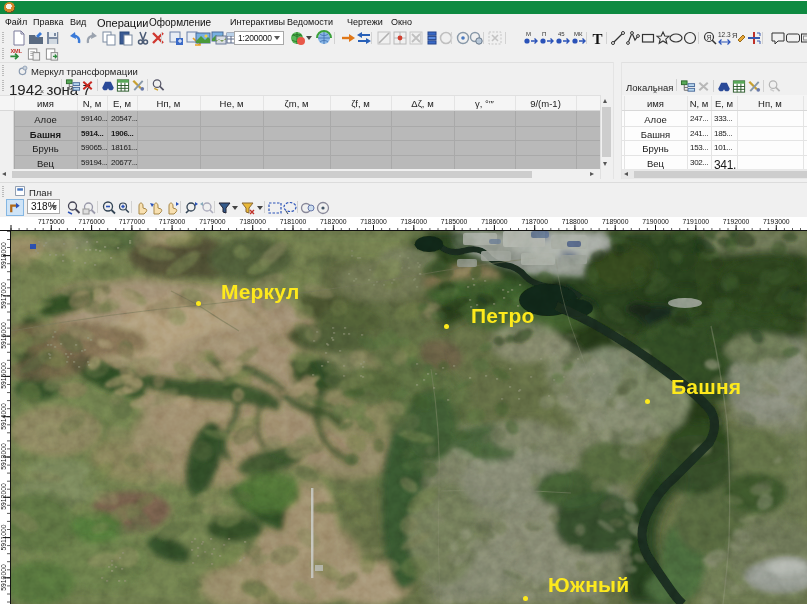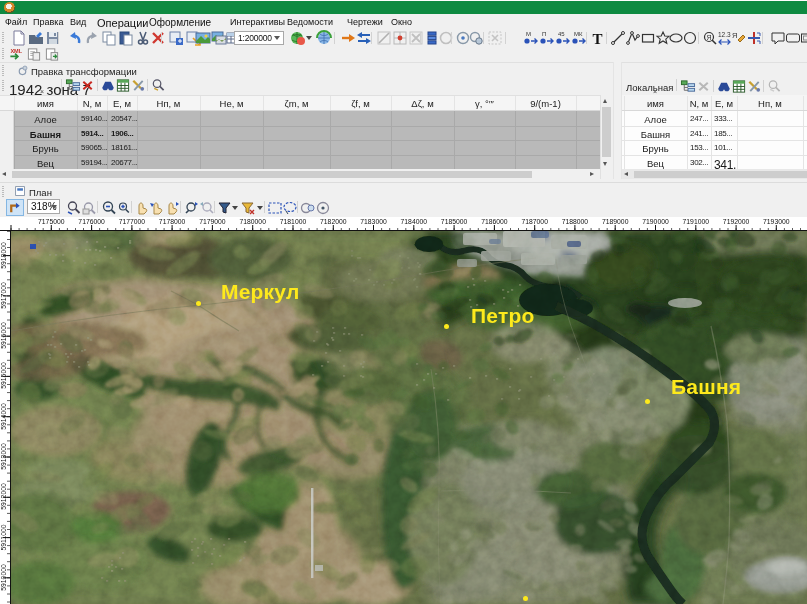--- a/index.html
+++ b/index.html
@@ -247,21 +247,21 @@
       <rect x="2" y="2" width="9" height="11" fill="#fff" stroke="#8a8a8a"></rect>
       <rect x="7" y="6" width="7" height="8" fill="#eee" stroke="#8a8a8a"></rect>
       <path d="M9 10h4m-2-2 2 2-2 2" stroke="#2a8a3a" stroke-width="1.2" fill="none"></path>
     </svg>
 <div class="a" style="left:0;top:62px;width:807px;height:1px;background:#e0e0e0"></div>
 <div class="grip" style="left:2px;top:65px"></div>
 <svg class="a" style="left:16px;top:64px" width="13" height="13" viewBox="0 0 16 16">
       <circle cx="8" cy="9" r="4" fill="none" stroke="#8a9ab0" stroke-width="1.5"></circle>
       <circle cx="11" cy="5" r="2.5" fill="#c8d2dc" stroke="#8a9ab0"></circle>
     </svg>
-<div class="a" style="left:31px;top:66px;font-size:9.5px;color:#222">Правка трансформации</div>
+<div class="a" style="left:31px;top:66px;font-size:9.5px;color:#222">Меркул трансформации</div>
 <div class="grip" style="left:2px;top:80px"></div>
 <div class="a" style="left:9px;top:81px;font-size:15px;color:#222">1942 зона 7</div>
 <div class="sep" style="left:61px;top:79px"></div>
 <svg class="a" style="left:65px;top:78px" width="16" height="15" viewBox="0 0 16 16">
       <rect x="1" y="2" width="6" height="4" fill="#58a858" stroke="#2a6a2a"></rect>
       <rect x="8" y="5" width="7" height="3" fill="#b8d8f0" stroke="#4a6a9a"></rect>
       <rect x="8" y="10" width="7" height="3" fill="#b8d8f0" stroke="#4a6a9a"></rect>
       <path d="M4 6v6h4M4 9h4" stroke="#666" fill="none"></path>
     </svg>
 <svg class="a" style="left:80px;top:78px" width="16" height="15" viewBox="0 0 16 16">
@@ -1546,13 +1546,14 @@
 <rect width="796" height="373" filter="url(#nz2)"></rect>
       </svg>
 <div style="position:absolute;left:0;top:0;width:796px;height:373px;background:#1c2814;opacity:0.10"></div>
 </div>
 <div class="maplabel" style="left:221px;top:280px">Меркул</div>
 <div class="mapdot" style="left:196px;top:301px"></div>
 <div class="maplabel" style="left:471px;top:304px">Петро</div>
 <div class="mapdot" style="left:444px;top:324px"></div>
 <div class="maplabel" style="left:671px;top:375px">Башня</div>
 <div class="mapdot" style="left:645px;top:399px"></div>
+<div class="maplabel" style="left:548px;top:573px">Южный</div>
 <div class="mapdot" style="left:523px;top:596px"></div>
 </div>
 </body></html>

